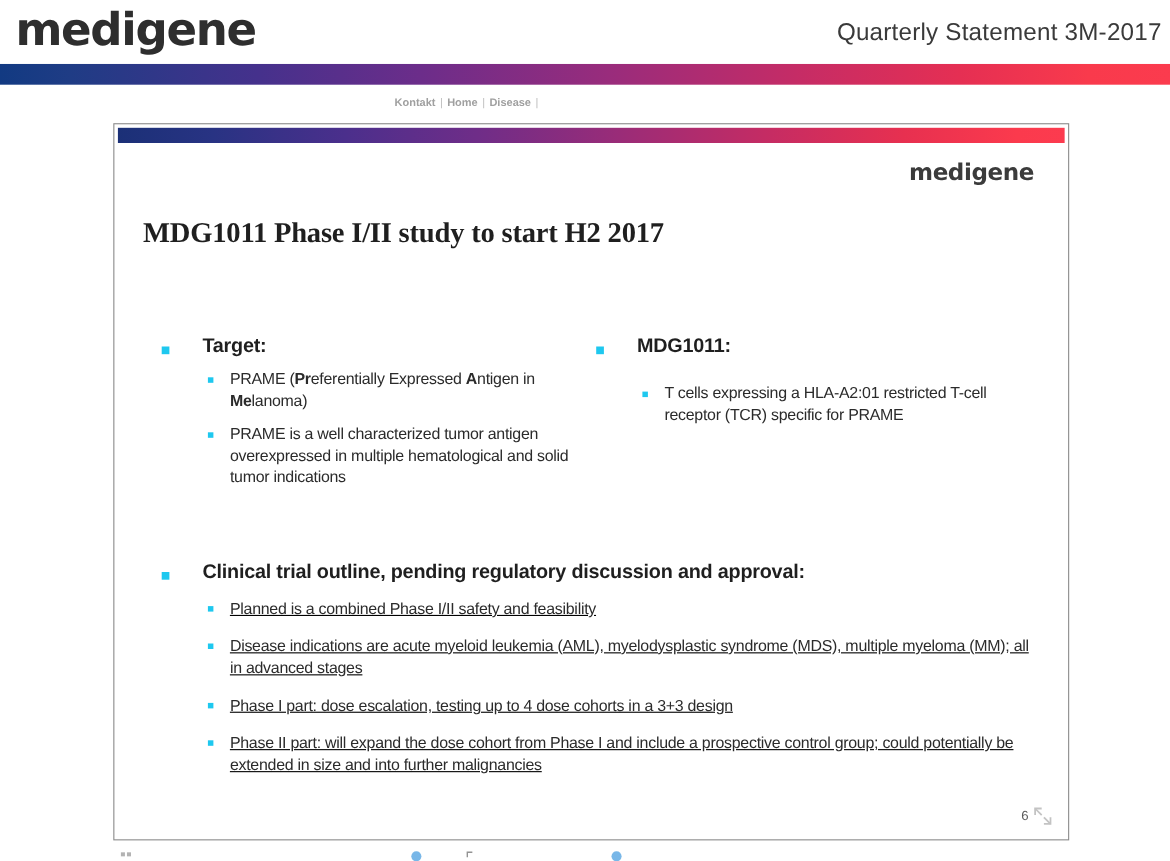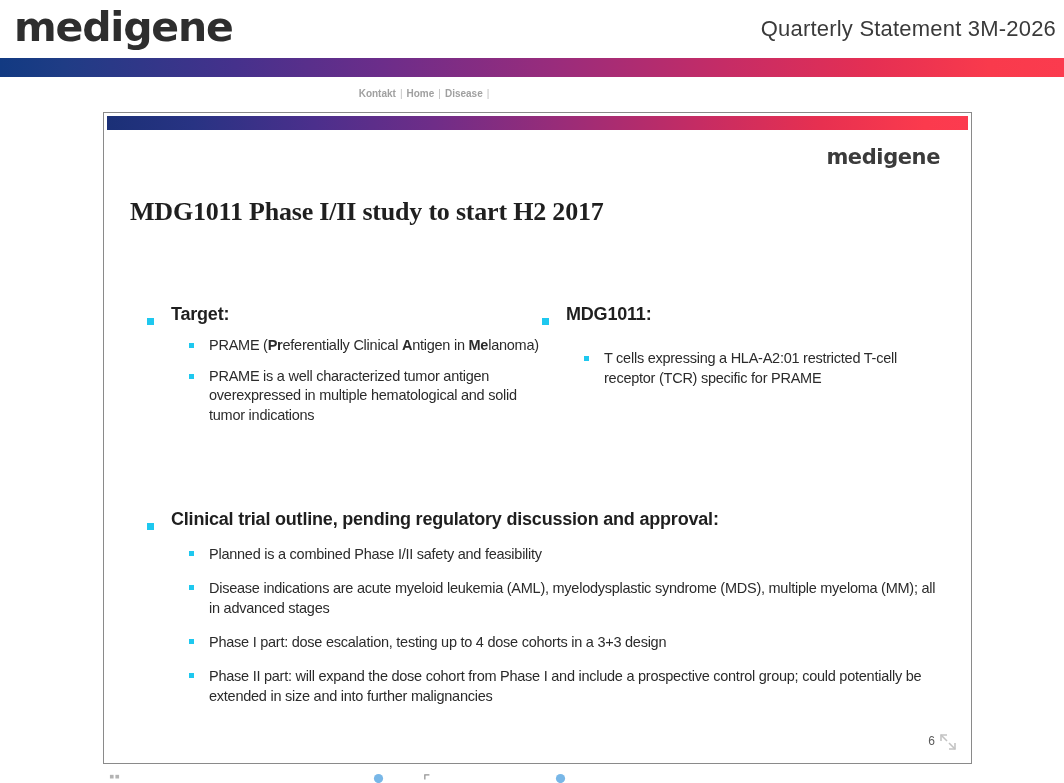--- a/index.html
+++ b/index.html
@@ -142,22 +142,22 @@
     background: #1ec8ef;
     flex: 0 0 auto;
   }
   .bullet-sq.small {
     width: 5px;
     height: 5px;
   }
 
   .lvl1 {
     display: flex;
-    align-items: flex-end;
-    gap: 17px;
+    align-items: center;
+    gap: 30px;
   }
   .lvl1 .bullet-sq { margin-top: 8px; }
   .lvl1-text {
     font-size: 18px;
     font-weight: 700;
     color: #1f1f1f;
     line-height: 22px;
     letter-spacing: -0.2px;
   }
 
@@ -199,21 +199,21 @@
   .bottom-block {
     position: absolute;
     left: 40px;
     top: 392px;
     width: 790px;
   }
   .bottom-block .lvl2-list {
     padding-left: 42px;
     margin-top: 14px;
   }
-  .bottom-block .lvl2 { margin-bottom: 14px; }
+  .bottom-block .lvl2 { margin-bottom: 14px; text-decoration: underline; }
   .bottom-block .lvl2-text { line-height: 20px; }
 
   
   .slide-page-no {
     position: absolute;
     right: 33px;
     bottom: 12px;
     font-size: 12px;
     color: #5a5a5a;
   }
@@ -241,21 +241,21 @@
     width: 11px;
     height: 11px;
     opacity: 0.75;
   }
 </style>
 </head>
 <body>
 
 <div class="page-header">
   <div class="brand-logo">medigene</div>
-  <div class="header-title">Quarterly  Statement 3M-2026</div>
+  <div class="header-title">Quarterly  Statement 3M-2017</div>
 </div>
 
 <div class="gradient-bar"></div>
 
 <div class="nav-links">
   <a href="#">Kontakt</a>
   <span class="nav-sep">|</span>
   <a href="#">Home</a>
   <span class="nav-sep">|</span>
   <a href="#">Disease</a>
@@ -274,21 +274,21 @@
     <div class="cols">
 
       <div class="col-left">
         <div class="lvl1">
           <span class="bullet-sq"></span>
           <span class="lvl1-text">Target:</span>
         </div>
         <ul class="lvl2-list">
             <li class="lvl2">
               <span class="bullet-sq small"></span>
-              <span class="lvl2-text"><span>PRAME (</span><b>Pr</b><span>eferentially Clinical </span><b>A</b><span>ntigen in </span><b>Me</b><span>lanoma)</span></span>
+              <span class="lvl2-text"><span>PRAME (</span><b>Pr</b><span>eferentially Expressed </span><b>A</b><span>ntigen in </span><b>Me</b><span>lanoma)</span></span>
             </li>
             <li class="lvl2">
               <span class="bullet-sq small"></span>
               <span class="lvl2-text"><span>PRAME is a well characterized tumor antigen overexpressed in multiple hematological and solid tumor indications</span></span>
             </li>
           </ul>
       </div>
 
       <div class="col-right">
         <div class="lvl1">

